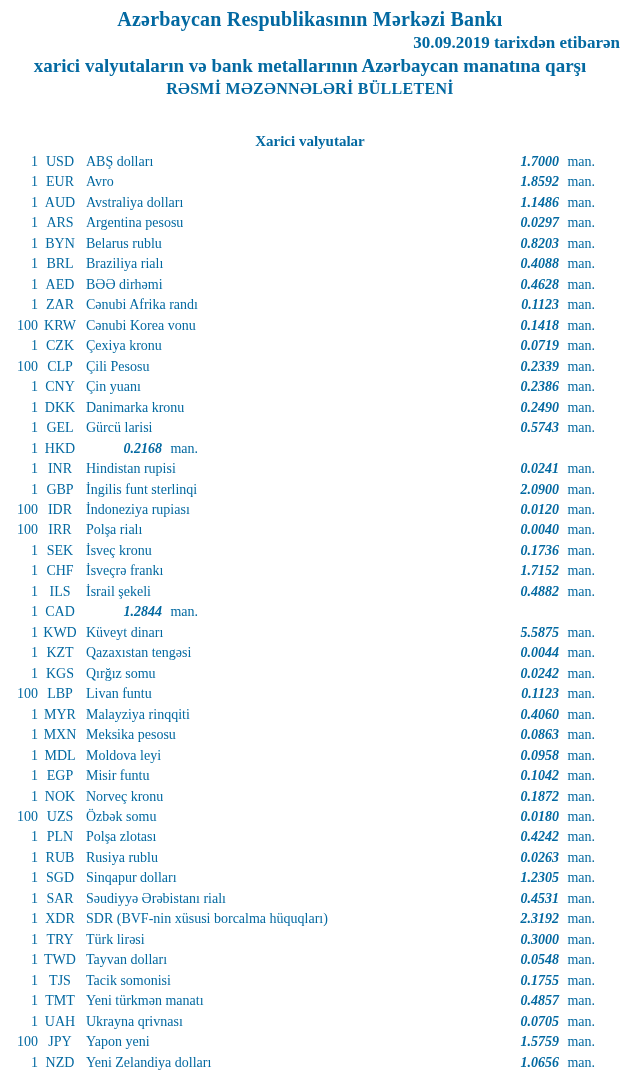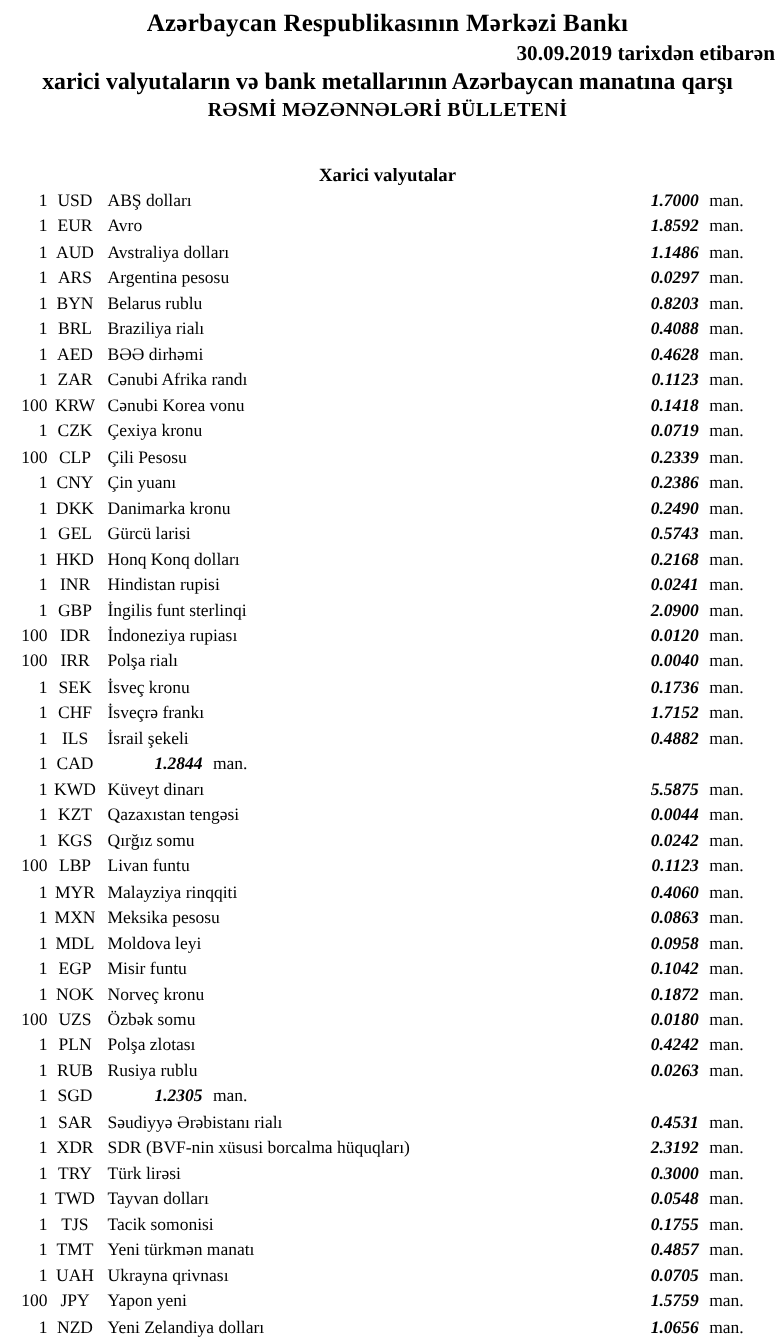--- a/index.html
+++ b/index.html
@@ -1,17 +1,17 @@
 <!DOCTYPE html>
 <html><head>
 <meta charset="utf-8">
 <style>
   html, body { margin: 0; padding: 0; background: #ffffff; }
   .page {
-    width: 620px; height: 1073px; background: #ffffff; color: #000000;
+    width: 620px; height: 1073px; background: #ffffff; color: #0369a1;
     font-family: "Liberation Serif", serif; overflow: hidden; position: relative;
   }
   .header { text-align: center; padding-top: 6px; }
   .h1 { font-size: 20px; font-weight: bold; line-height: 26px; letter-spacing: 0.2px; }
   .h2 { font-size: 17px; font-weight: bold; line-height: 22px; text-align: right; }
   .h3 { font-size: 19px; font-weight: bold; line-height: 23px; }
   .h4 { font-size: 16px; font-weight: bold; line-height: 23px; letter-spacing: 0.3px; }
   .section-title { font-size: 15px; font-weight: bold; text-align: center; margin-top: 30px; line-height: 22px; }
   .rows { width: 100%; }
   .row {
@@ -132,21 +132,20 @@
       <div class="row">
         <span class="qty">1</span>
         <span class="code">GEL</span>
         <span class="name">Gürcü larisi</span>
         <span class="rate">0.5743</span>
         <span class="unit">man.</span>
       </div>
       <div class="row">
         <span class="qty">1</span>
         <span class="code">HKD</span>
-        <span class="name">Honq Konq dolları</span>
         <span class="rate">0.2168</span>
         <span class="unit">man.</span>
       </div>
       <div class="row">
         <span class="qty">1</span>
         <span class="code">INR</span>
         <span class="name">Hindistan rupisi</span>
         <span class="rate">0.0241</span>
         <span class="unit">man.</span>
       </div>
@@ -278,20 +277,21 @@
       <div class="row">
         <span class="qty">1</span>
         <span class="code">RUB</span>
         <span class="name">Rusiya rublu</span>
         <span class="rate">0.0263</span>
         <span class="unit">man.</span>
       </div>
       <div class="row">
         <span class="qty">1</span>
         <span class="code">SGD</span>
+        <span class="name">Sinqapur dolları</span>
         <span class="rate">1.2305</span>
         <span class="unit">man.</span>
       </div>
       <div class="row">
         <span class="qty">1</span>
         <span class="code">SAR</span>
         <span class="name">Səudiyyə Ərəbistanı rialı</span>
         <span class="rate">0.4531</span>
         <span class="unit">man.</span>
       </div>

